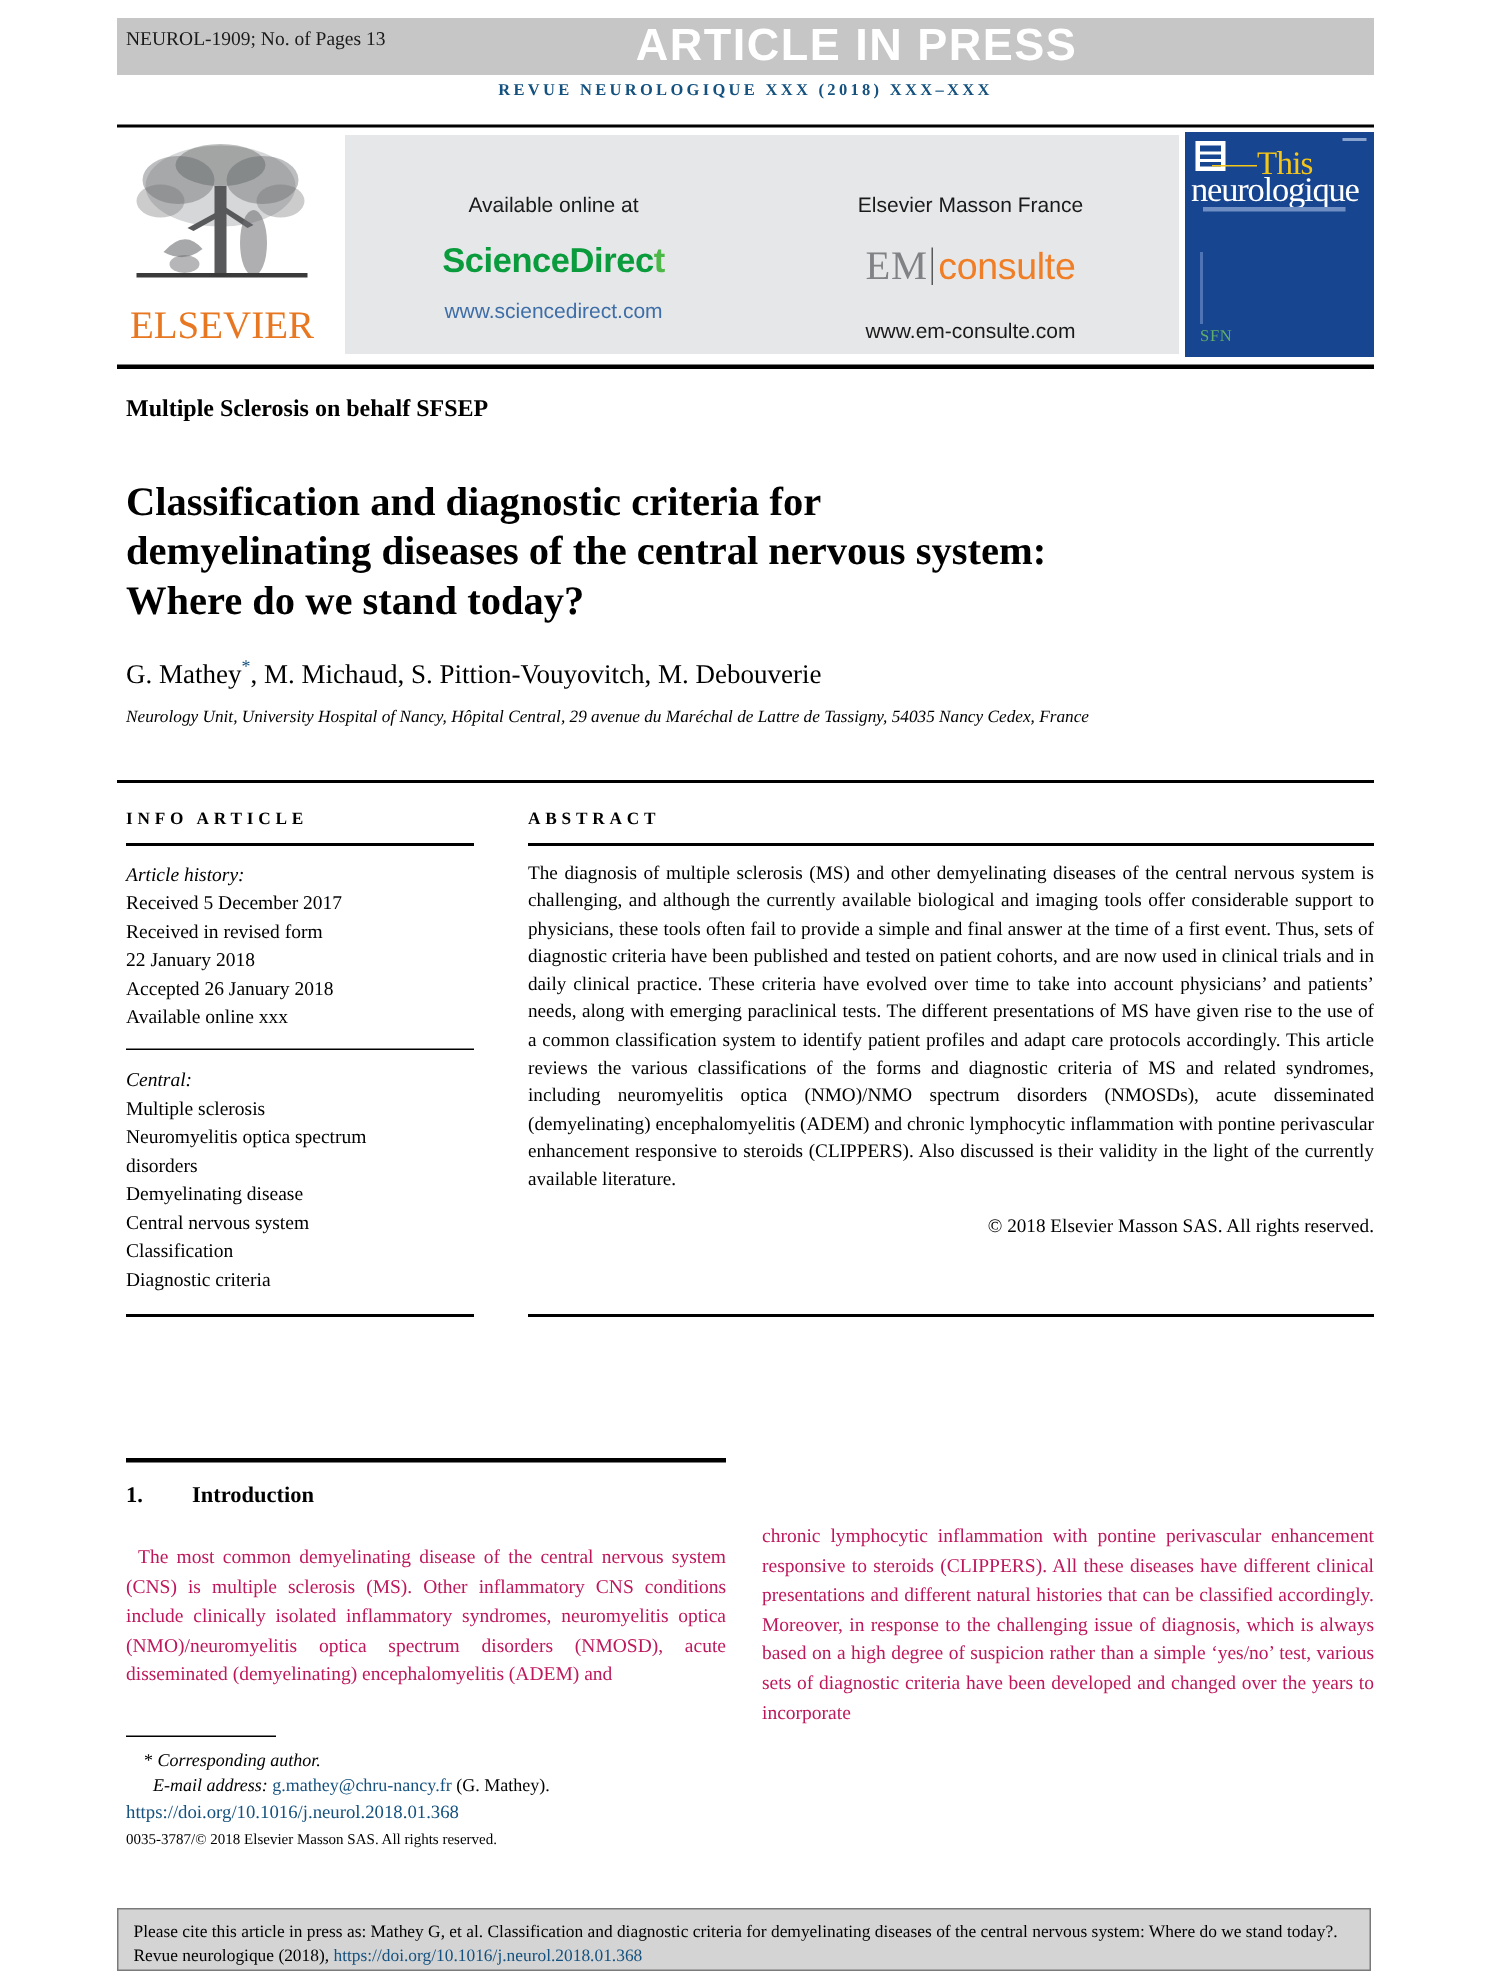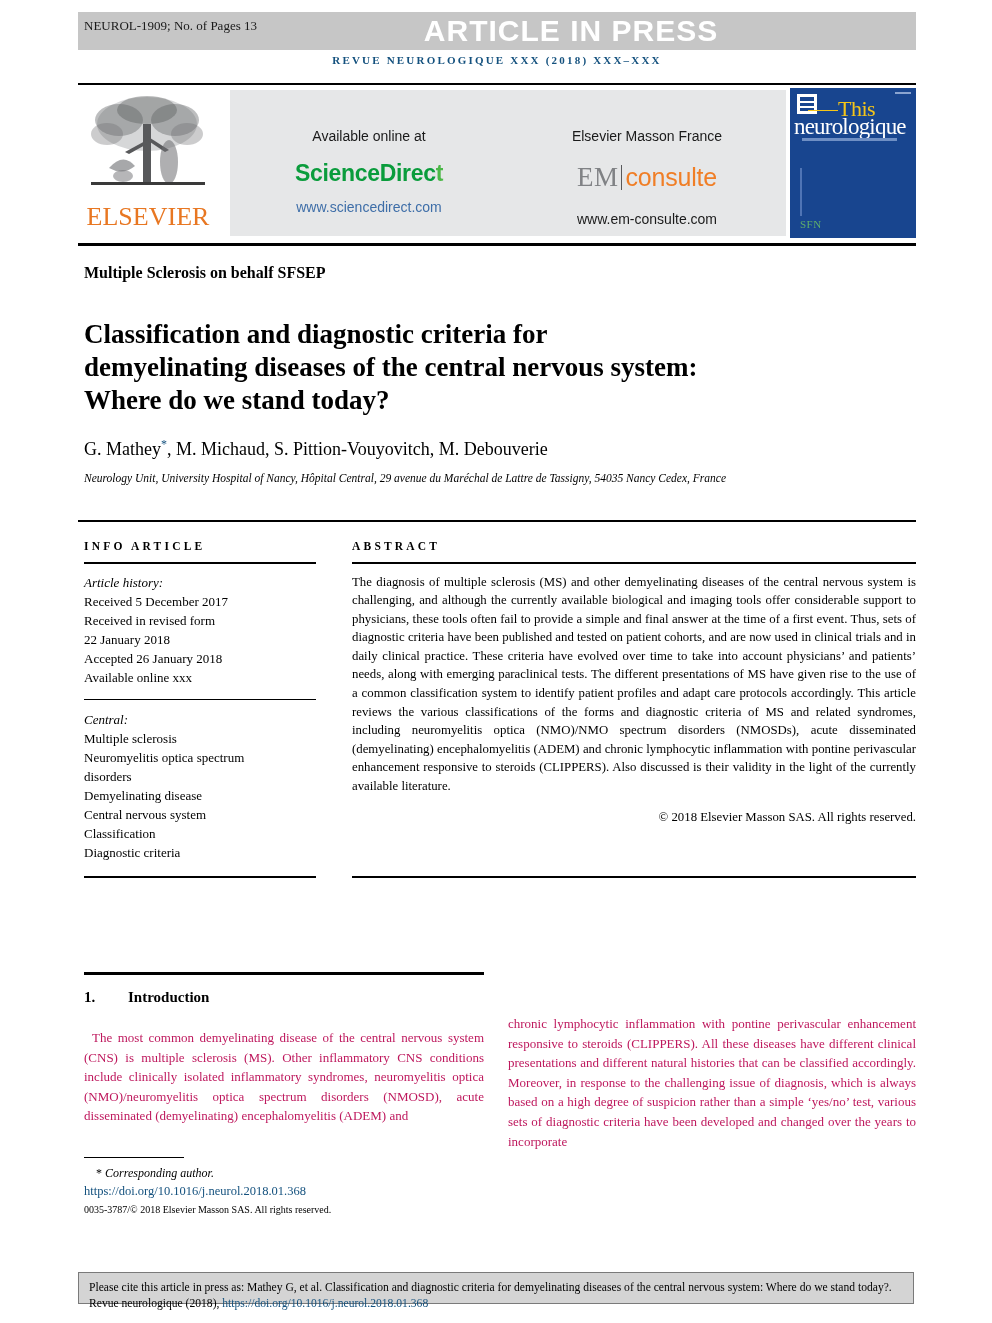--- a/index.html
+++ b/index.html
@@ -395,21 +395,21 @@
   }
   .issn-line {
     margin-top: 1px;
     font-size: 10px;
   }
 
   
   .cite-box {
     position: absolute;
     left: 78px; top: 1272px;
-    width: 836px; height: 32px;
+    width: 836px; height: 42px;
     background: #d4d4d4;
     border: 1px solid #7a7a7a;
     box-sizing: border-box;
   }
   .cite-text {
     padding: 7px 10px 0 10px;
     font-family: "Liberation Serif", serif;
     font-size: 11.6px;
     line-height: 15.5px;
     color: #000;
@@ -524,20 +524,21 @@
     <div class="sec-num-title"><span class="num">1.</span><span>Introduction</span></div>
     <p class="body-par">The most common demyelinating disease of the central nervous system (CNS) is multiple sclerosis (MS). Other inflammatory CNS conditions include clinically isolated inflammatory syndromes, neuromyelitis optica (NMO)/neuromyelitis optica spectrum disorders (NMOSD), acute disseminated (demyelinating) encephalomyelitis (ADEM) and</p>
   </div>
   <div class="body-right">
     <p class="body-par">chronic lymphocytic inflammation with pontine perivascular enhancement responsive to steroids (CLIPPERS). All these diseases have different clinical presentations and different natural histories that can be classified accordingly. Moreover, in response to the challenging issue of diagnosis, which is always based on a high degree of suspicion rather than a simple ‘yes/no’ test, various sets of diagnostic criteria have been developed and changed over the years to incorporate</p>
   </div>
 
   <div class="foot-rule"></div>
   <div class="footnotes">
     <div class="fn-corr"><span class="star">*</span> <span>Corresponding author.</span></div>
+    <div class="fn-mail"><span class="lbl">E-mail address:</span> <span class="link">g.mathey@chru-nancy.fr</span> <span>(G. Mathey).</span></div>
     <div class="doi-line">https://doi.org/10.1016/j.neurol.2018.01.368</div>
     <div class="issn-line">0035-3787/© 2018 Elsevier Masson SAS. All rights reserved.</div>
   </div>
 
   <div class="cite-box">
     <div class="cite-text"><span>Please cite this article in press as: Mathey G, et al. Classification and diagnostic criteria for demyelinating diseases of the central nervous system: Where do we stand today?. Revue neurologique (2018), </span><span class="link">https://doi.org/10.1016/j.neurol.2018.01.368</span></div>
   </div>
 
 </div>
 

